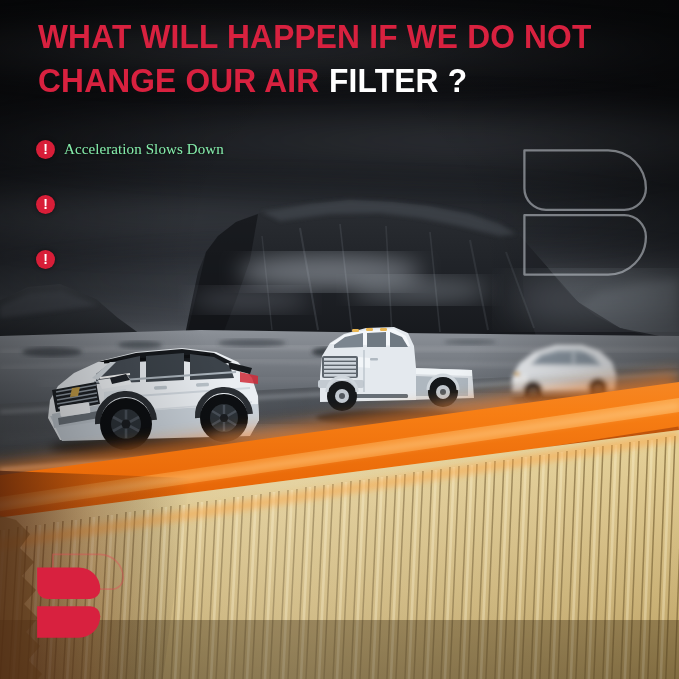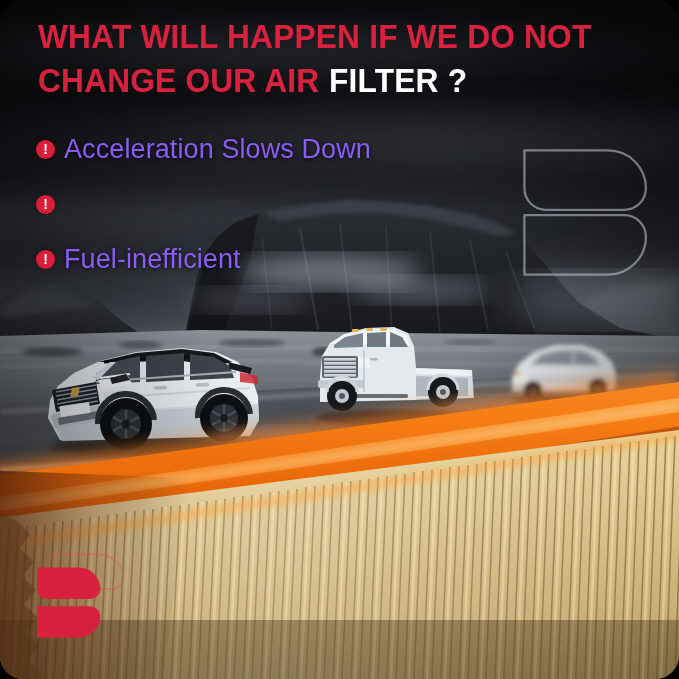--- a/index.html
+++ b/index.html
@@ -8,21 +8,20 @@
     background: #000;
   }
   #poster {
     position: relative;
     width: 679px;
     height: 679px;
     overflow: hidden;
     background: #090a0c;
     font-family: "Liberation Sans", sans-serif;
     user-select: none;
-    border-radius: 24px;
   }
 
   
   .sky {
     position: absolute;
     inset: 0;
     background:
       linear-gradient(180deg,
         #0a0b0d 0%,
         #0d0e11 14%,
@@ -84,24 +83,24 @@
   }
   .bullet-dot span {
     display: block;
     color: #fff;
     font-size: 14px;
     font-weight: 700;
     line-height: 18px;
     font-family: "Liberation Sans", sans-serif;
   }
   .bullet-text {
-    color: #8b5cf6;
-    font-size: 27px;
+    color: #86efac;
+    font-size: 15px;
     letter-spacing: .1px;
-    font-family: Liberation Sans, sans-serif;
+    font-family: Liberation Serif, serif;
     text-shadow: 0 1px 4px rgba(0,0,0,.75);
     white-space: nowrap;
   }
 
   
   .headline {
     position: absolute;
     left: 38px;
     top: 20px;
     z-index: 45;
@@ -649,17 +648,16 @@
     </div>
     <div class="bullet-row">
       <div class="bullet-dot">
           <span>!</span>
         </div>
     </div>
     <div class="bullet-row">
       <div class="bullet-dot">
           <span>!</span>
         </div>
-      <div class="bullet-text">Fuel-inefficient</div>
     </div>
   </div>
 
 </div>
 
 </body></html>

